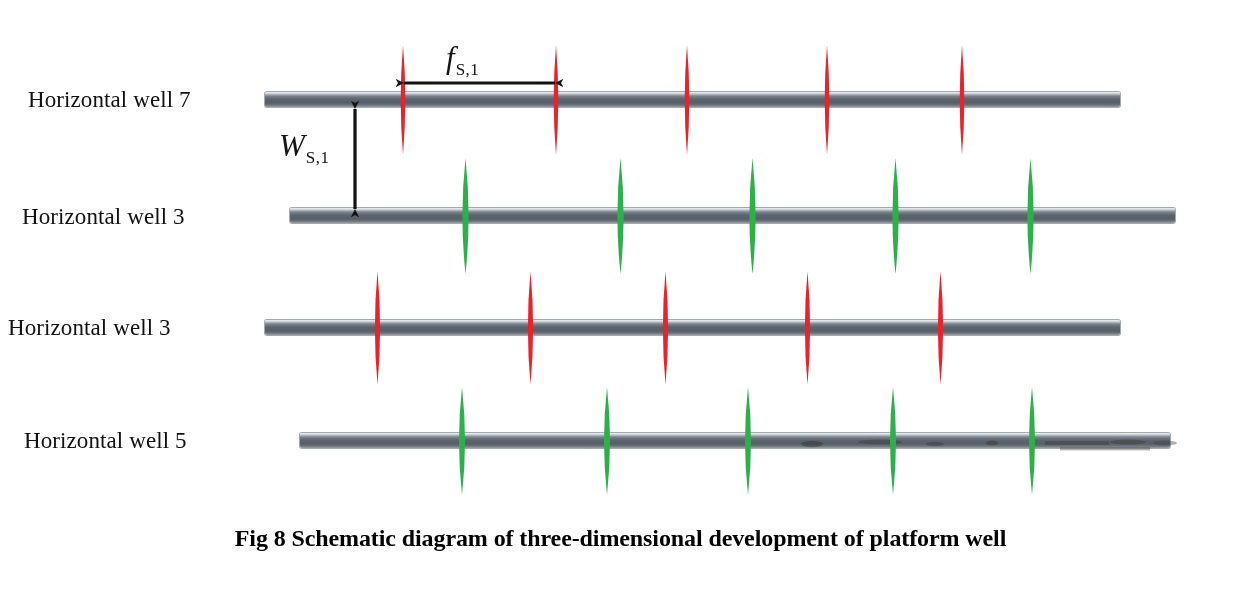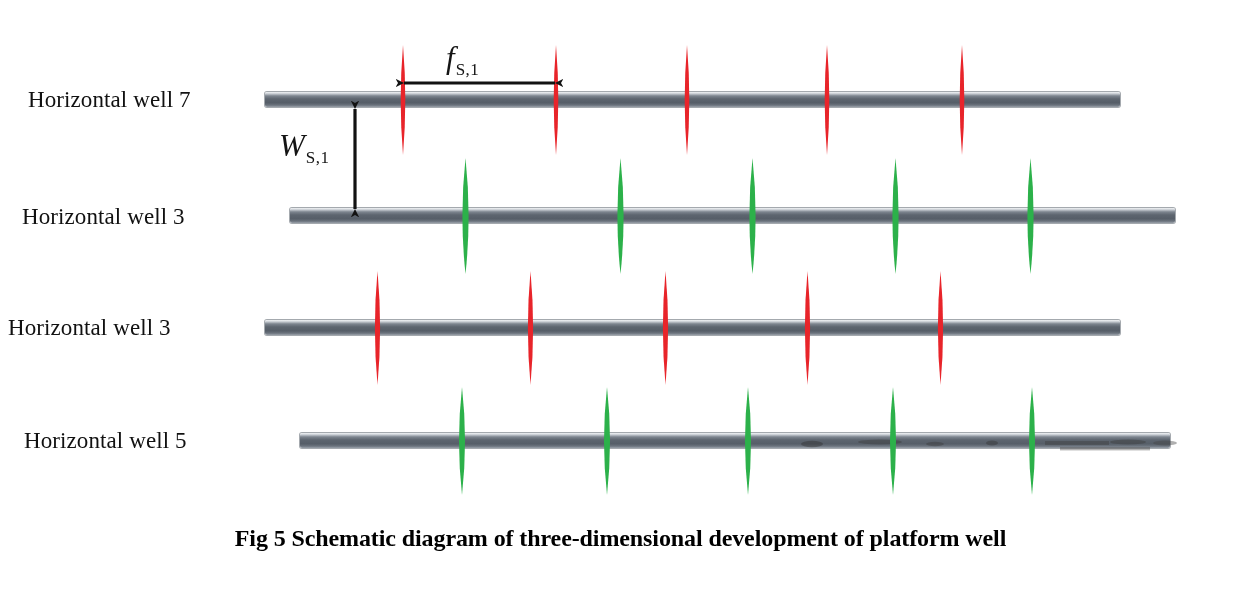--- a/index.html
+++ b/index.html
@@ -258,15 +258,15 @@
   </div>
 
   <div class="dim-label" id="fs-label" style="left:446px; top:42px;">
     <span class="sym">f</span><span class="sub">S,1</span>
   </div>
 
   <div class="dim-label" id="ws-label" style="left:279px; top:130px;">
     <span class="sym">W</span><span class="sub">S,1</span>
   </div>
 
-  <div id="figure-caption">Fig 5 Schematic diagram of three-dimensional development of platform well</div>
+  <div id="figure-caption">Fig 8 Schematic diagram of three-dimensional development of platform well</div>
 
 </div>
 
 </body></html>

